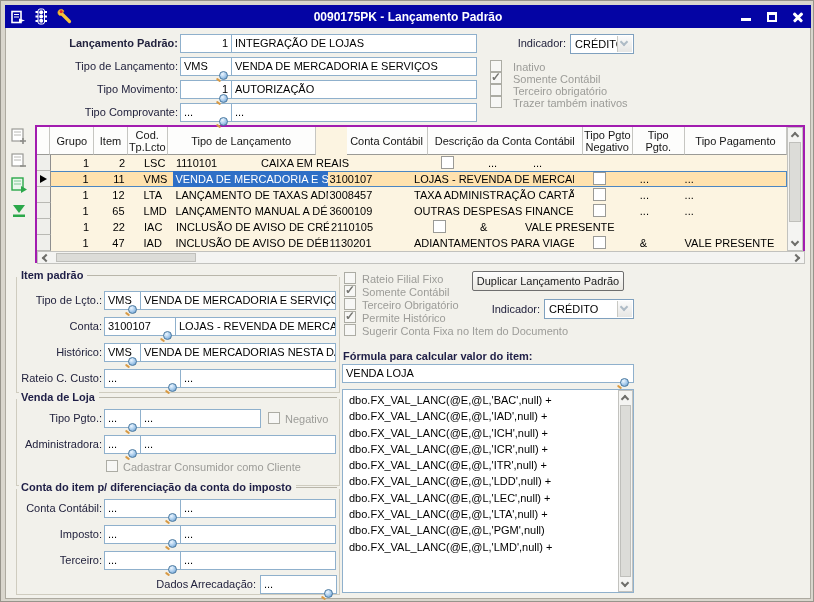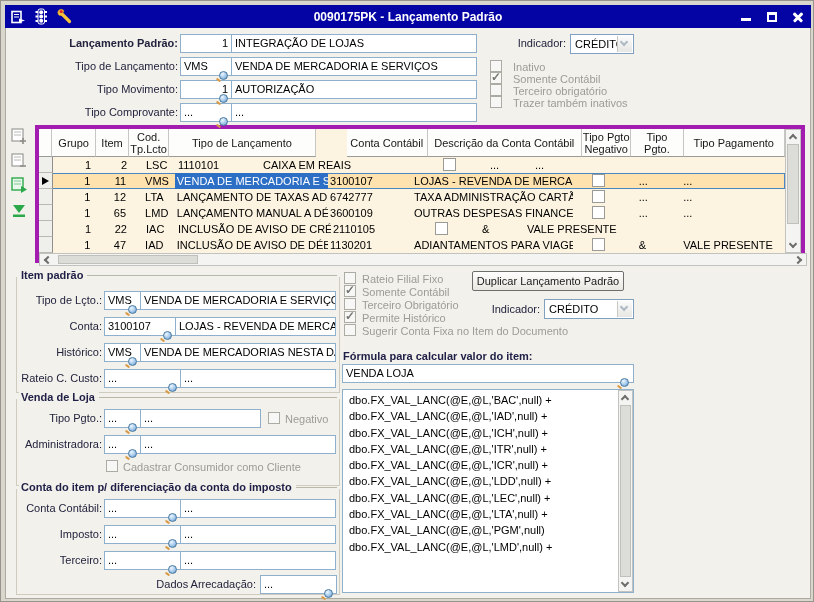--- a/index.html
+++ b/index.html
@@ -26,21 +26,21 @@
   .cblab{position:absolute;font-size:11px;color:#9C9C98;line-height:12px;white-space:nowrap;}
   .combo{position:absolute;background:#fff;border:1px solid #7FA0BE;}
   .combo .val{position:absolute;left:4px;top:0;bottom:0;font-size:11px;line-height:18px;color:#000;}
   .combo .btn{position:absolute;right:1px;top:1px;bottom:1px;width:15px;background:linear-gradient(#FBFBFB,#E6E6E4);border-left:1px solid #C9C9C4;}
   .chev{position:absolute;width:6px;height:6px;border-left:2px solid #AEBBC6;border-bottom:2px solid #AEBBC6;}
   .chev.down{transform:rotate(-45deg);left:3px;top:3px;}
   .group{position:absolute;border:1px solid #CFCCBF;border-top:none;}
   .gtitle{position:absolute;top:-8px;left:2px;right:2px;display:flex;align-items:center;}
   .gtitle .t{font-size:11px;font-weight:bold;color:#1E1E46;background:#F2F1EB;padding:0 4px 0 2px;white-space:nowrap;}
   .gtitle::after{content:'';flex:1;height:1px;background:#B9B6AA;margin-top:1px;}
-  .grid{position:absolute;border:4px solid #a21caf;background:#FCF4E1;}
+  .grid{position:absolute;border:2px solid #a21caf;background:#FCF4E1;}
   .ghead{position:absolute;top:0;left:0;right:16px;height:28px;display:flex;}
   .ghc{background:#FDFDFC;border-right:1px solid #C6C6C2;border-bottom:1px solid #9A9A96;display:flex;align-items:center;justify-content:center;font-size:11px;line-height:12px;color:#161616;text-align:center;white-space:pre-line;overflow:hidden;}
   .grow{position:absolute;left:0;right:16px;height:16px;display:flex;background:#FCF4E1;}
   .grow.sel{background:#FFE2AE;box-shadow:inset 0 1px 0 #4B86C2,inset 0 -1px 0 #4B86C2,inset 1px 0 0 #4B86C2,inset -1px 0 0 #4B86C2;}
   .gc{font-size:11px;line-height:16px;color:#000;white-space:nowrap;overflow:hidden;position:relative;}
   .gind{background:#EFEFEB;border-right:1px solid #8E8E8E;border-bottom:1px solid #B9B9B4;position:relative;}
   .tri{position:absolute;left:3px;top:4px;width:0;height:0;border-left:7px solid #000;border-top:4px solid transparent;border-bottom:4px solid transparent;}
   .gcb{position:absolute;left:50%;top:1px;margin-left:-7px;width:13px;height:13px;background:#fff;border:1px solid #9A9A96;}
   .editcell{background:#2E6FC6;color:#fff !important;}
   .graycell{background:#E3E3E3;}
@@ -216,21 +216,21 @@
           </div>
           <div class="gc" style="width: 55px; padding-left: 14px;">...</div>
           <div class="gc" style="width: 107px; padding-left: 4px;">...</div>
         </div>
         <div class="grow" style="top: 60px;">
           <div class="gc gind" style="width: 14px;"></div>
           <div class="gc" style="width: 46px; text-align: right; padding: 0px 8px 0px 0px;">1</div>
           <div class="gc" style="width: 35px; text-align: right; padding: 0px 7px 0px 0px;">12</div>
           <div class="gc" style="width: 42px; padding-left: 12px;">LTA</div>
           <div class="gc" style="width: 155px; padding-left: 2px;">LANÇAMENTO DE TAXAS ADMI</div>
-          <div class="gc" style="width: 85px; padding-left: 2px;">6742777</div>
+          <div class="gc" style="width: 85px; padding-left: 2px;">3008457</div>
           <div class="gc" style="width: 163px; padding-left: 2px;">TAXA ADMINISTRAÇÃO CARTÃO DE</div>
           <div class="gc" style="width: 52px;">
             <div class="gcb"></div>
           </div>
           <div class="gc" style="width: 55px; padding-left: 14px;">...</div>
           <div class="gc" style="width: 107px; padding-left: 4px;">...</div>
         </div>
         <div class="grow" style="top: 76px;">
           <div class="gc gind" style="width: 14px;"></div>
           <div class="gc" style="width: 46px; text-align: right; padding: 0px 8px 0px 0px;">1</div>
@@ -330,22 +330,22 @@
     </div>
 
     <div class="fblabel" style="left:337px;top:322px;">Fórmula para calcular valor do item:</div>
     <div class="fbox" style="left:336px;top:336px;width:292px;">VENDA LOJA</div>
     <span class="lookup" style="left:614px;top:350px;"></span>
     <div class="flist" style="left:336px;top:361px;width:292px;height:204px;" id="flist">
         <div style="position: absolute; left: 0px; top: 2px; right: 15px;">
           <div class="fline">dbo.FX_VAL_LANC(@E,@L,'BAC',null) +</div>
           <div class="fline">dbo.FX_VAL_LANC(@E,@L,'IAD',null) +</div>
           <div class="fline">dbo.FX_VAL_LANC(@E,@L,'ICH',null) +</div>
+          <div class="fline">dbo.FX_VAL_LANC(@E,@L,'ICR',null) +</div>
           <div class="fline">dbo.FX_VAL_LANC(@E,@L,'ITR',null) +</div>
-          <div class="fline">dbo.FX_VAL_LANC(@E,@L,'ICR',null) +</div>
           <div class="fline">dbo.FX_VAL_LANC(@E,@L,'LDD',null) +</div>
           <div class="fline">dbo.FX_VAL_LANC(@E,@L,'LEC',null) +</div>
           <div class="fline">dbo.FX_VAL_LANC(@E,@L,'LTA',null) +</div>
           <div class="fline">dbo.FX_VAL_LANC(@E,@L,'PGM',null)</div>
           <div class="fline">dbo.FX_VAL_LANC(@E,@L,'LMD',null) +</div>
         </div>
         <div class="sbar" style="right: 0px; top: 0px; width: 15px; height: 202px;">
           <div class="sarr up" style="left: 3px; top: 5px;"></div>
           <div class="sarr dn" style="left: 3px; bottom: 5px;"></div>
           <div class="sthumb" style="left: 1px; top: 14px; width: 11px; height: 172px;"></div>

